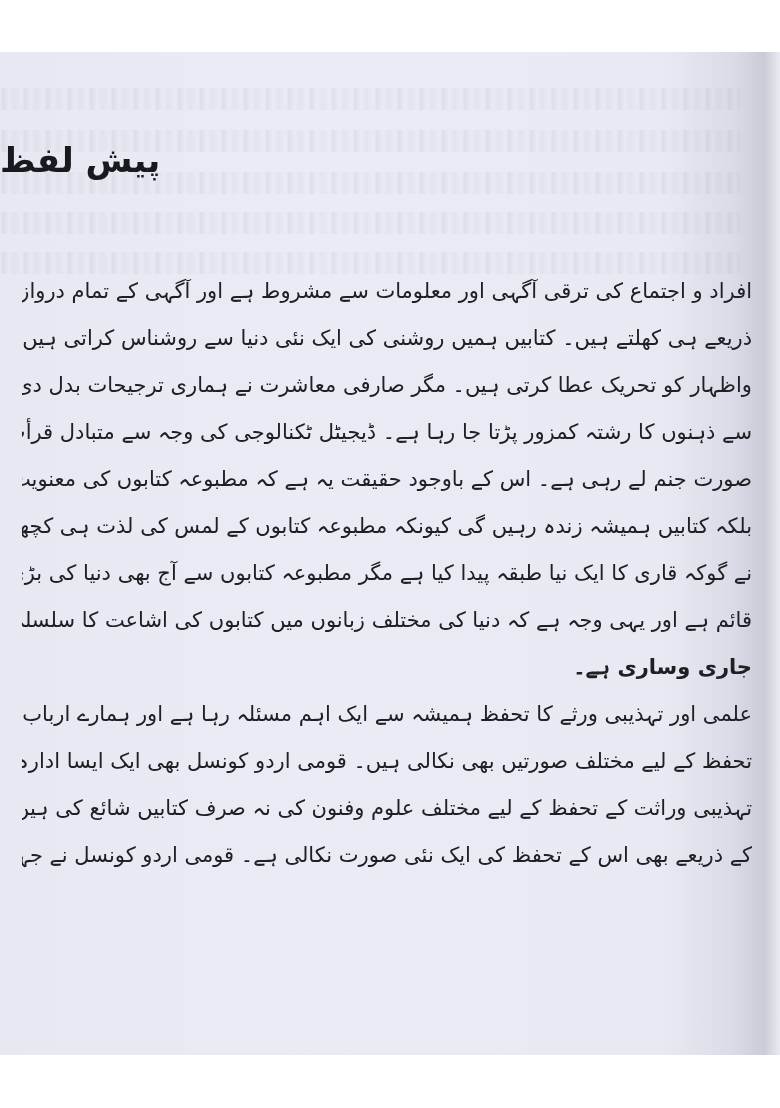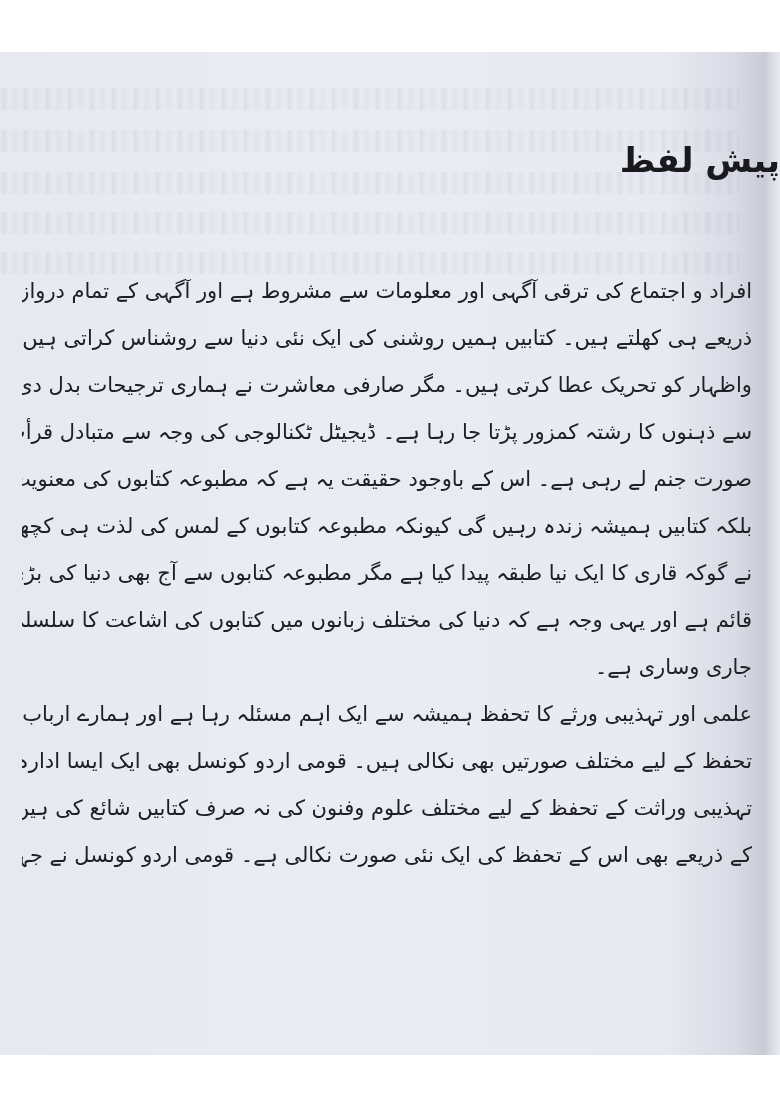--- a/index.html
+++ b/index.html
@@ -30,21 +30,21 @@
     height: 22px;
     opacity: 0.18;
     background: repeating-linear-gradient(90deg, rgba(120,120,140,0.0) 0px, rgba(120,120,140,0.6) 3px, rgba(120,120,140,0.0) 9px, rgba(120,120,140,0.35) 14px, rgba(120,120,140,0.0) 22px);
     pointer-events: none;
   }
   .title {
     position: absolute;
     top: 84px;
     left: 0;
     width: 780px;
-    text-align: right;
+    text-align: left;
     direction: rtl;
     font-family: "DejaVu Sans", sans-serif;
     font-size: 34px;
     font-weight: bold;
     color: #1a1a1e;
     line-height: 48px;
   }
   .body-text {
     position: absolute;
     top: 216px;
@@ -59,20 +59,21 @@
     font-family: "DejaVu Sans", sans-serif;
     font-size: 21px;
     color: #202024;
     white-space: nowrap;
     text-align: justify;
     text-align-last: justify;
     overflow: hidden;
   }
   .line.short {
     text-align-last: right;
+    font-weight: bold;
   }
 </style>
 </head>
 <body>
 
 <div class="page">
   <div class="bleed" style="top:36px;"></div>
   <div class="bleed" style="top:78px;"></div>
   <div class="bleed" style="top:120px;"></div>
   <div class="bleed" style="top:160px;"></div>

